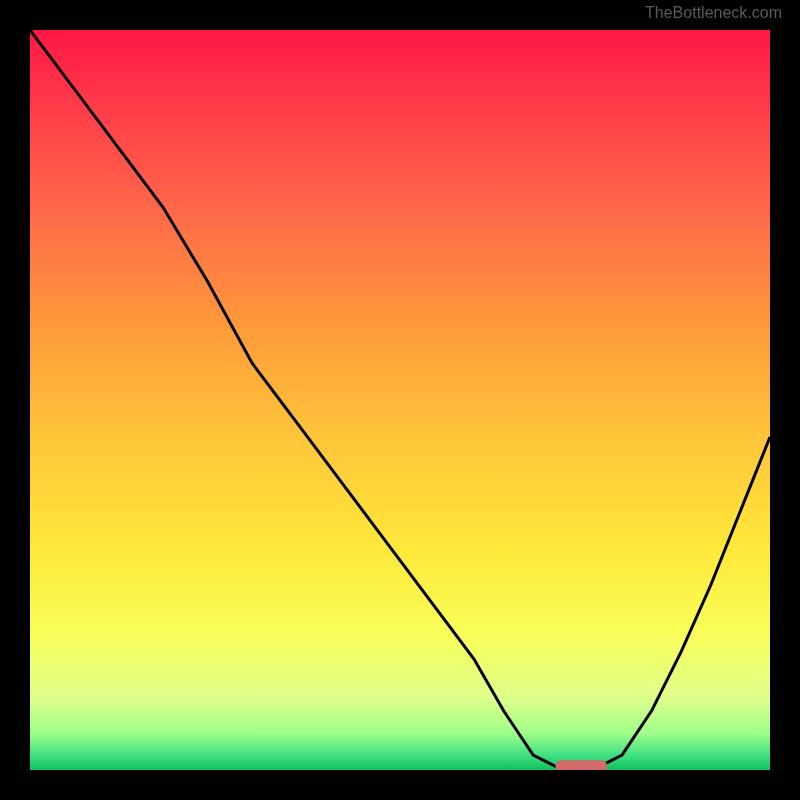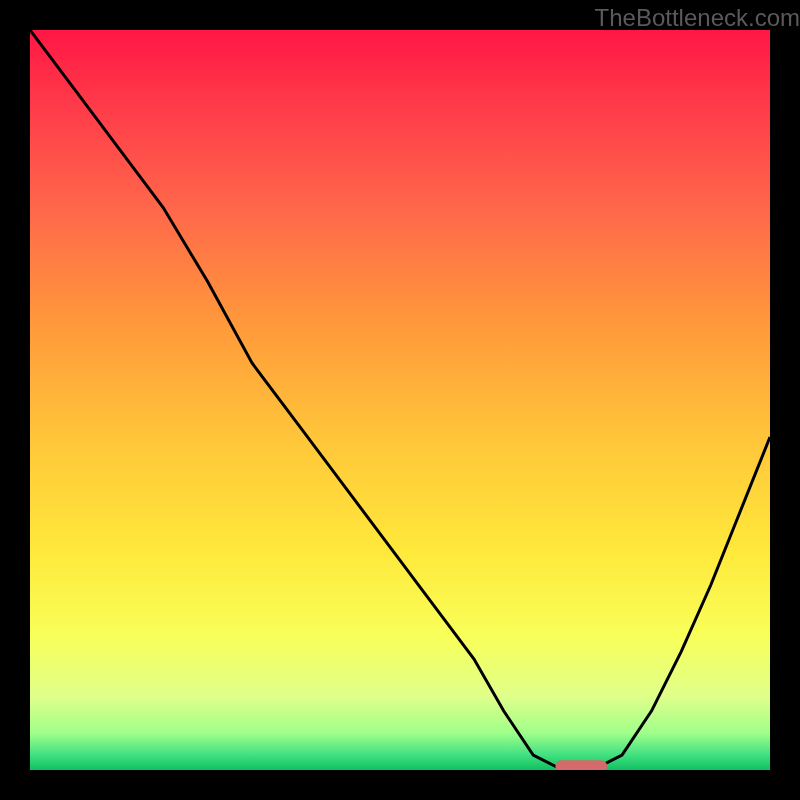--- a/index.html
+++ b/index.html
@@ -7,23 +7,23 @@
     padding: 0;
     background: #000;
     width: 800px;
     height: 800px;
     overflow: hidden;
     font-family: Arial, Helvetica, sans-serif;
   }
   .watermark {
     position: absolute;
     top: 4px;
-    right: 0;
+    right: 18px;
     color: #5a5a5a;
-    font-size: 24px;
+    font-size: 16px;
     font-weight: 500;
     z-index: 10;
   }
   .chart-container {
     position: absolute;
     left: 30px;
     top: 30px;
     width: 740px;
     height: 740px;
   }

